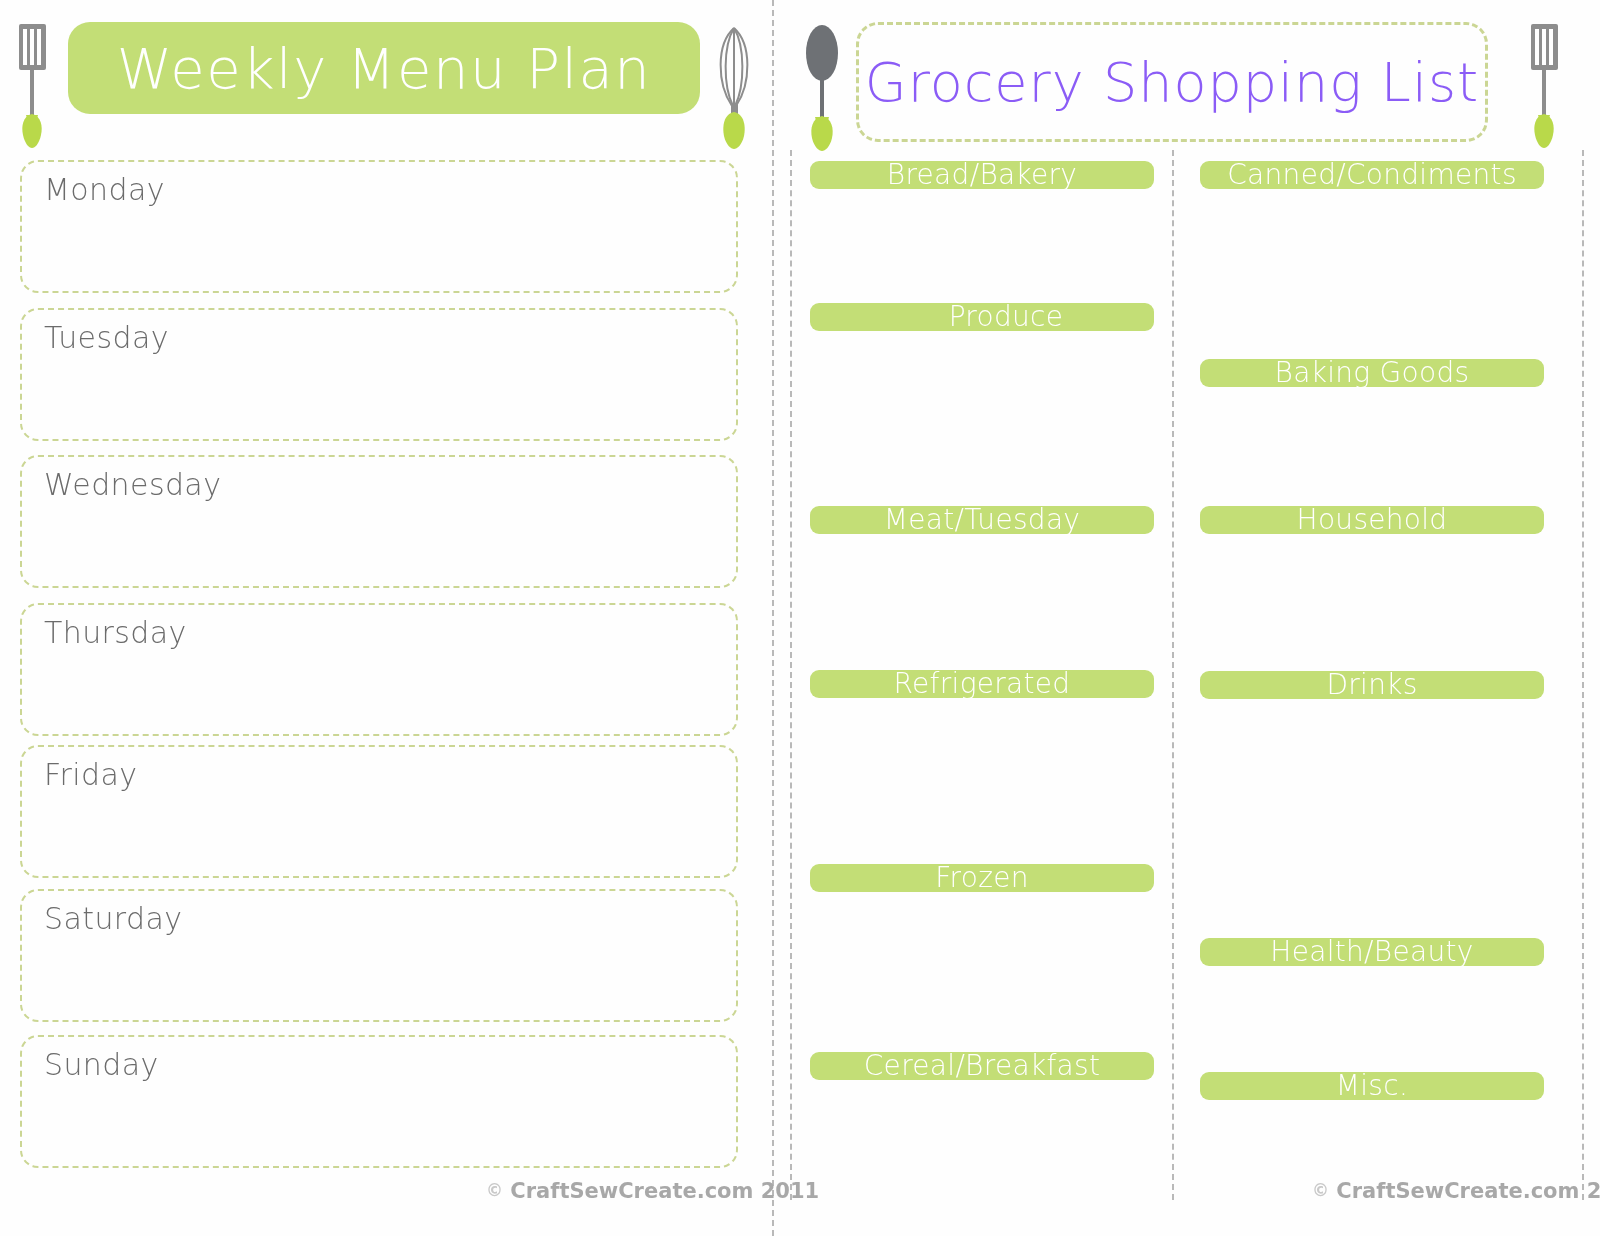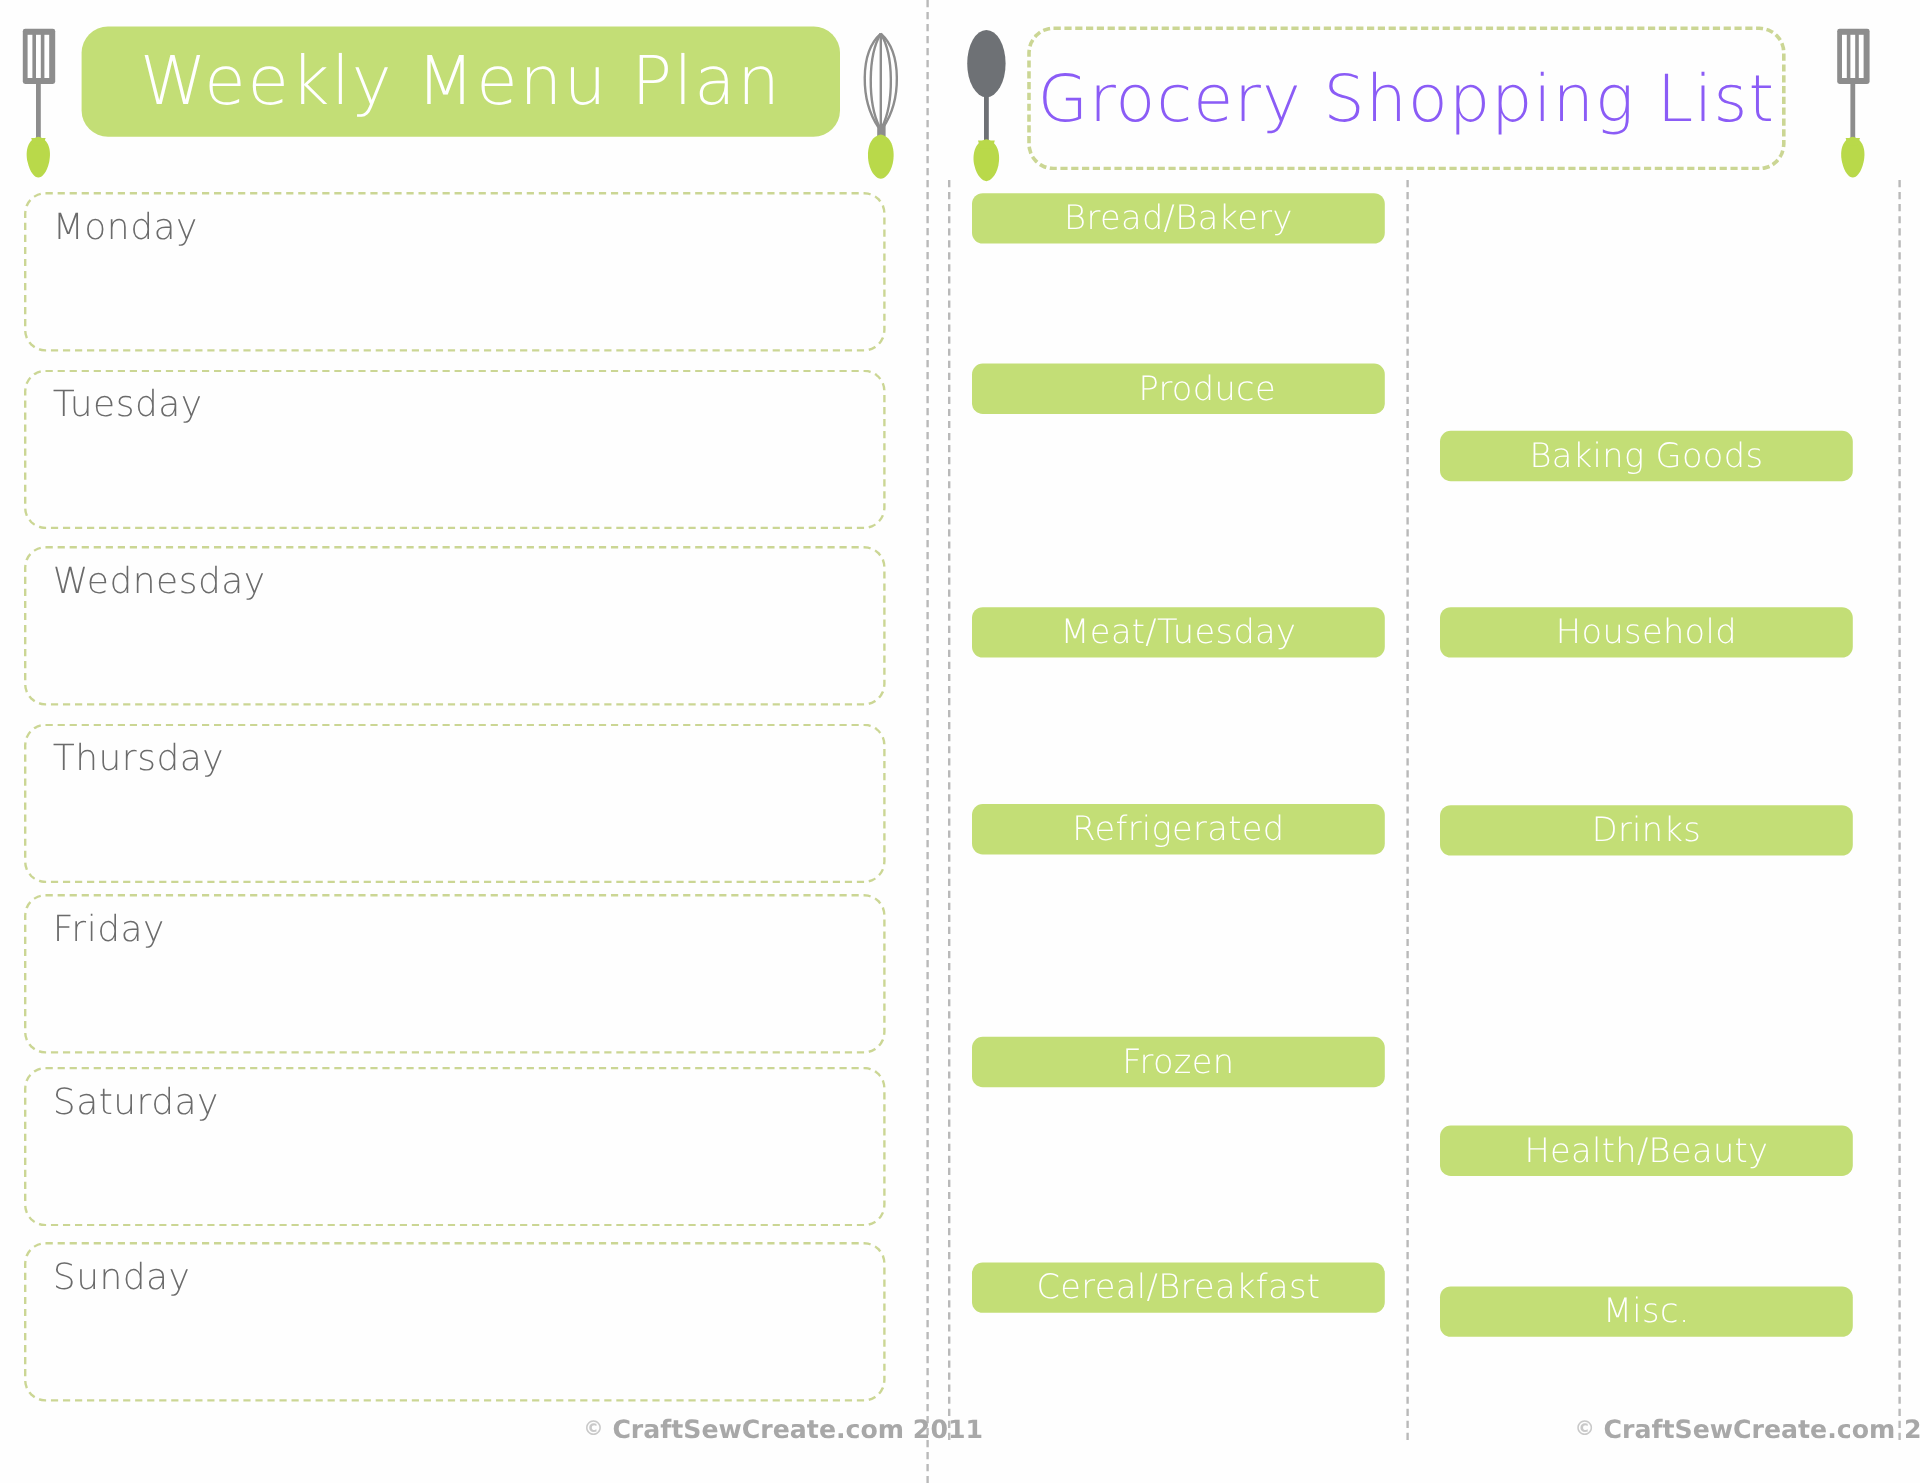--- a/index.html
+++ b/index.html
@@ -144,21 +144,21 @@
     top: 0px;
     height: 1236px;
   }
   .grocery-col.col-1 { left: 38px;  width: 344px; }
   .grocery-col.col-2 { left: 428px; width: 344px; }
 
   .cat-bar {
     position: absolute;
     left: 0px;
     width: 344px;
-    height: 42px;
+    height: 28px;
     background: #c3de76;
     border-radius: 9px;
     display: flex;
     align-items: center;
     justify-content: center;
     box-sizing: border-box;
   }
   .cat-label {
     color: #ffffff;
     font-size: 28px;
@@ -317,20 +317,23 @@
       <div class="cat-write-area" style="top:902px; height:150px;"></div>
 
       <div class="cat-bar" style="top:1052px;">
         <span class="cat-label">Cereal/Breakfast</span>
       </div>
       <div class="cat-write-area" style="top:1090px; height:80px;"></div>
     </div>
 
     <div class="grocery-col col-2">
 
+      <div class="cat-bar" style="top:161px;">
+        <span class="cat-label">Canned/Condiments</span>
+      </div>
       <div class="cat-write-area" style="top:199px; height:160px;"></div>
 
       <div class="cat-bar" style="top:359px;">
         <span class="cat-label">Baking Goods</span>
       </div>
       <div class="cat-write-area" style="top:397px; height:109px;"></div>
 
       <div class="cat-bar" style="top:506px;">
         <span class="cat-label">Household</span>
       </div>

